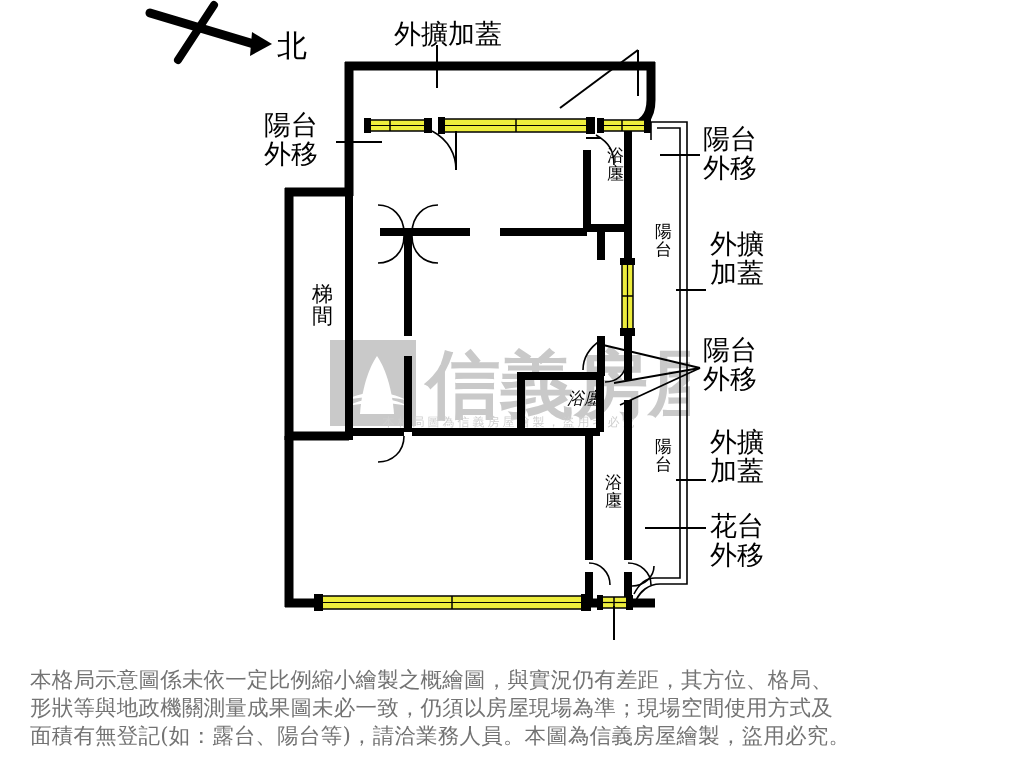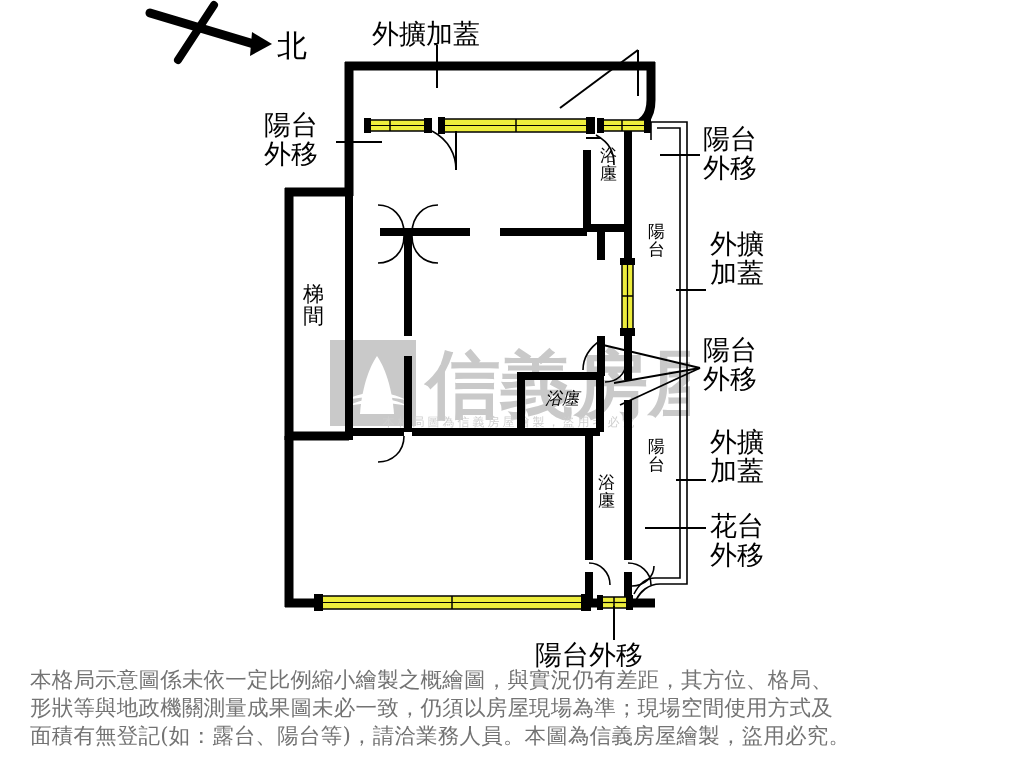--- a/index.html
+++ b/index.html
@@ -43,21 +43,21 @@
   .lbl {
     position: absolute;
     font-family: "DejaVu Serif", "Liberation Serif", serif;
     color: #000000;
     white-space: pre-line;
     line-height: 1.07;
   }
   .lbl-outer  { font-size: 27px; font-weight: 400; }
   .lbl-inner  { font-size: 17px; font-weight: 400; }
   .lbl-north  { font-size: 30px; font-weight: 400; }
-  .ta-c { text-align: left; }
+  .ta-c { text-align: right; }
   .ta-l { text-align: left; }
   .watermark {
     position: absolute;
     left: 330px;
     top: 336px;
     width: 360px;
     height: 96px;
     opacity: 1;
     pointer-events: none;
   }
@@ -287,21 +287,20 @@
 
   <div class="lbl lbl-outer ta-l" style="left:703px; top:336px; width:90px;">陽台
 外移</div>
 
   <div class="lbl lbl-outer ta-l" style="left:710px; top:428px; width:90px;">外擴
 加蓋</div>
 
   <div class="lbl lbl-outer ta-l" style="left:710px; top:512px; width:90px;font-family:Liberation Serif, serif;">花台
 外移</div>
 
-  <div class="lbl lbl-outer ta-c" style="left:535px; top:641px; width:160px;">陽台外移</div>
 
   <div class="lbl lbl-inner ta-c" style="left:303px; top:283px; width:30px; font-size:21px;">梯
 間</div>
 
   <div class="lbl lbl-inner ta-c" style="left:600px; top:146px; width:24px; font-size:17px;">浴
 廛</div>
 
   <div class="lbl lbl-inner ta-c" style="left:545px; top:389px; width:56px; font-size:17px;font-style:italic;">浴廛</div>
 
   <div class="lbl lbl-inner ta-c" style="left:598px; top:473px; width:24px; font-size:17px;">浴

